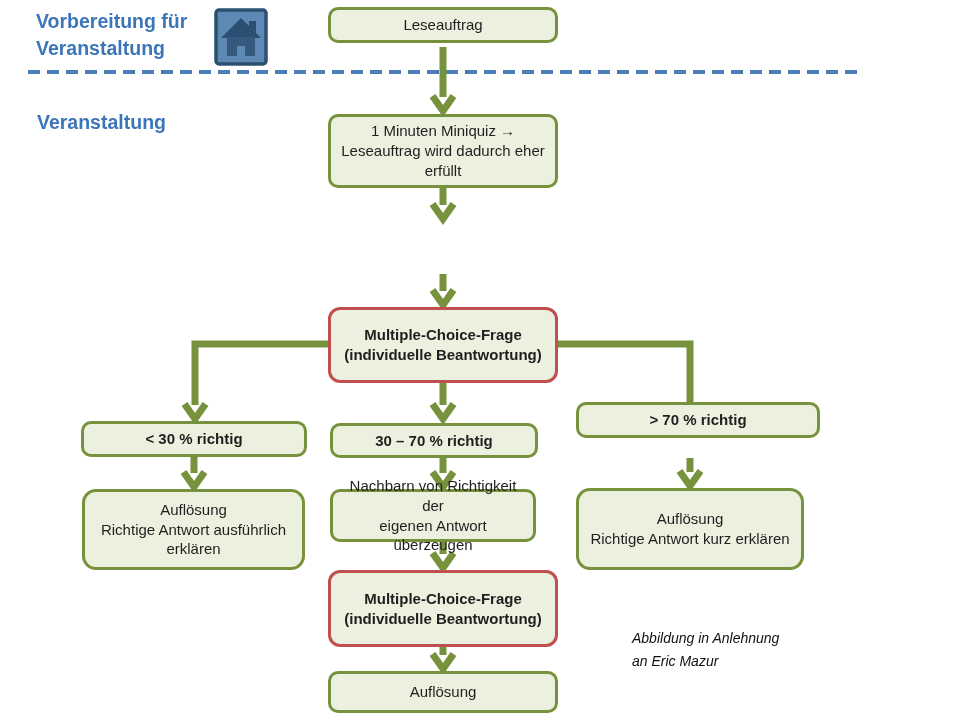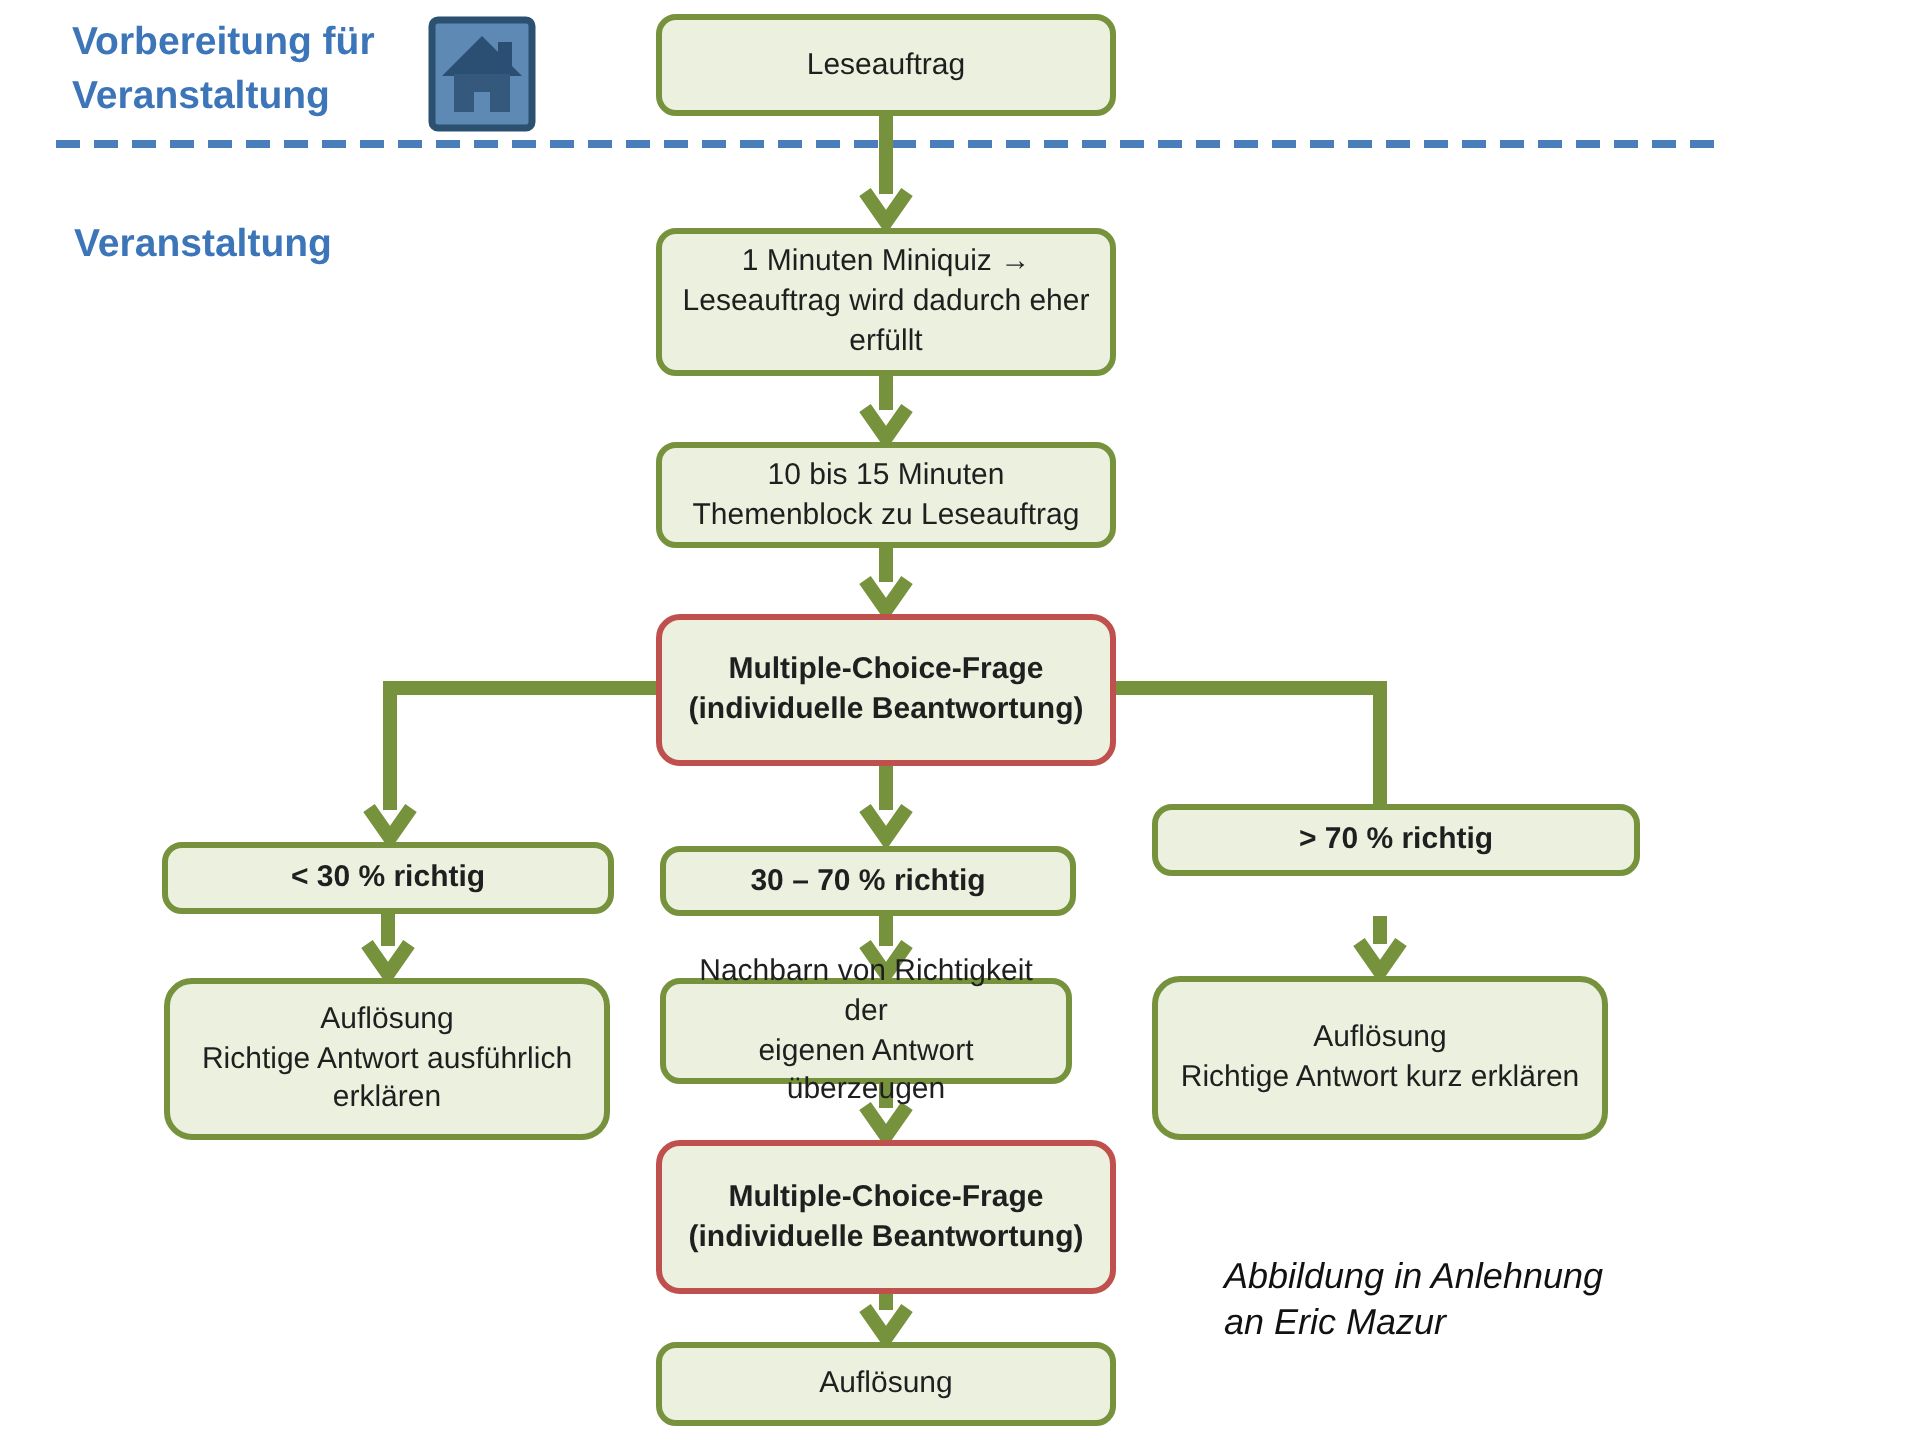--- a/index.html
+++ b/index.html
@@ -37,23 +37,23 @@
     font-size:15px;
     line-height:1.32;
     color:#1f1f1f;
     white-space:pre-line;
     padding:2px 8px;
   }
   .box.red{border-color:#C0504D;border-width:3.5px;border-radius:12px;font-weight:bold;}
   .box.bold{font-weight:bold;}
   .caption{
     position:absolute;
-    left:612px;top:627px;
+    left:632px;top:627px;
     font-style:italic;
-    font-size:18px;
+    font-size:14px;
     line-height:23px;
     color:#111111;
     white-space:pre-line;
   }
 </style>
 </head>
 <body>
 
 <div class="slide">
 
@@ -101,28 +101,26 @@
     <path d="M690 458 V472"></path>
     <path d="M679.5 471 L690 486 L700.5 471"></path>
 
     <path d="M443 542 V554"></path>
     <path d="M432.5 553 L443 568 L453.5 553"></path>
 
     <path d="M443 647 V655"></path>
     <path d="M432.5 654 L443 669 L453.5 654"></path>
   </svg>
 
-  <div class="box" style="left:328px;top:7px;width:230px;height:51px;">Leseauftrag</div>
+  <div class="box" style="left:328px;top:7px;width:230px;height:36px;">Leseauftrag</div>
 
   <div class="box" style="left:328px;top:114px;width:230px;height:74px;">1 Minuten Miniquiz →
 Leseauftrag wird dadurch eher
 erfüllt</div>
 
-  <div class="box" style="left:328px;top:221px;width:230px;height:53px;">10 bis 15 Minuten
-Themenblock zu Leseauftrag</div>
 
   <div class="box red" style="left:328px;top:307px;width:230px;height:76px;">Multiple-Choice-Frage
 (individuelle Beantwortung)</div>
 
   <div class="box bold" style="left:81px;top:421px;width:226px;height:36px;">&lt; 30 % richtig</div>
 
   <div class="box bold" style="left:330px;top:423px;width:208px;height:35px;">30 – 70 % richtig</div>
 
   <div class="box bold" style="left:576px;top:402px;width:244px;height:36px;">&gt; 70 % richtig</div>
 

